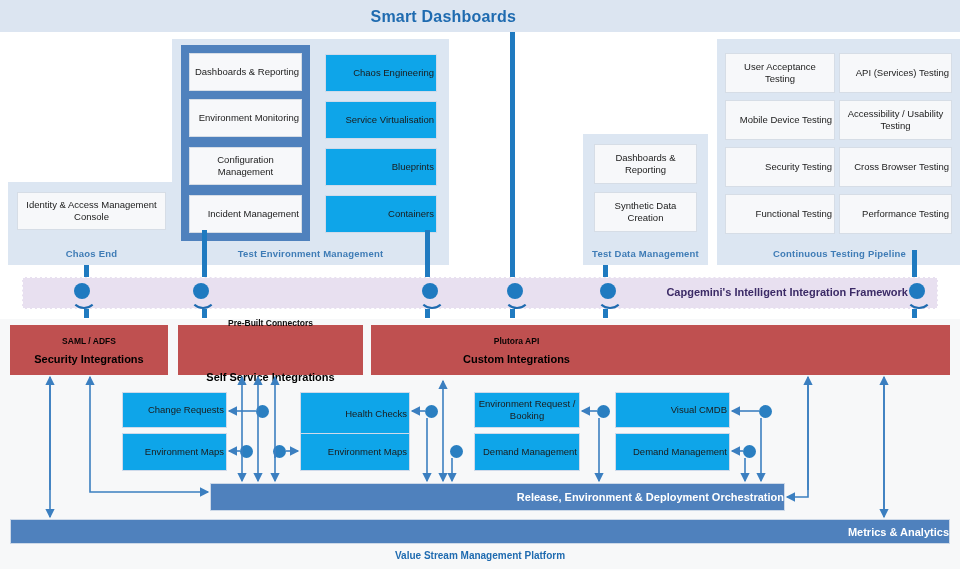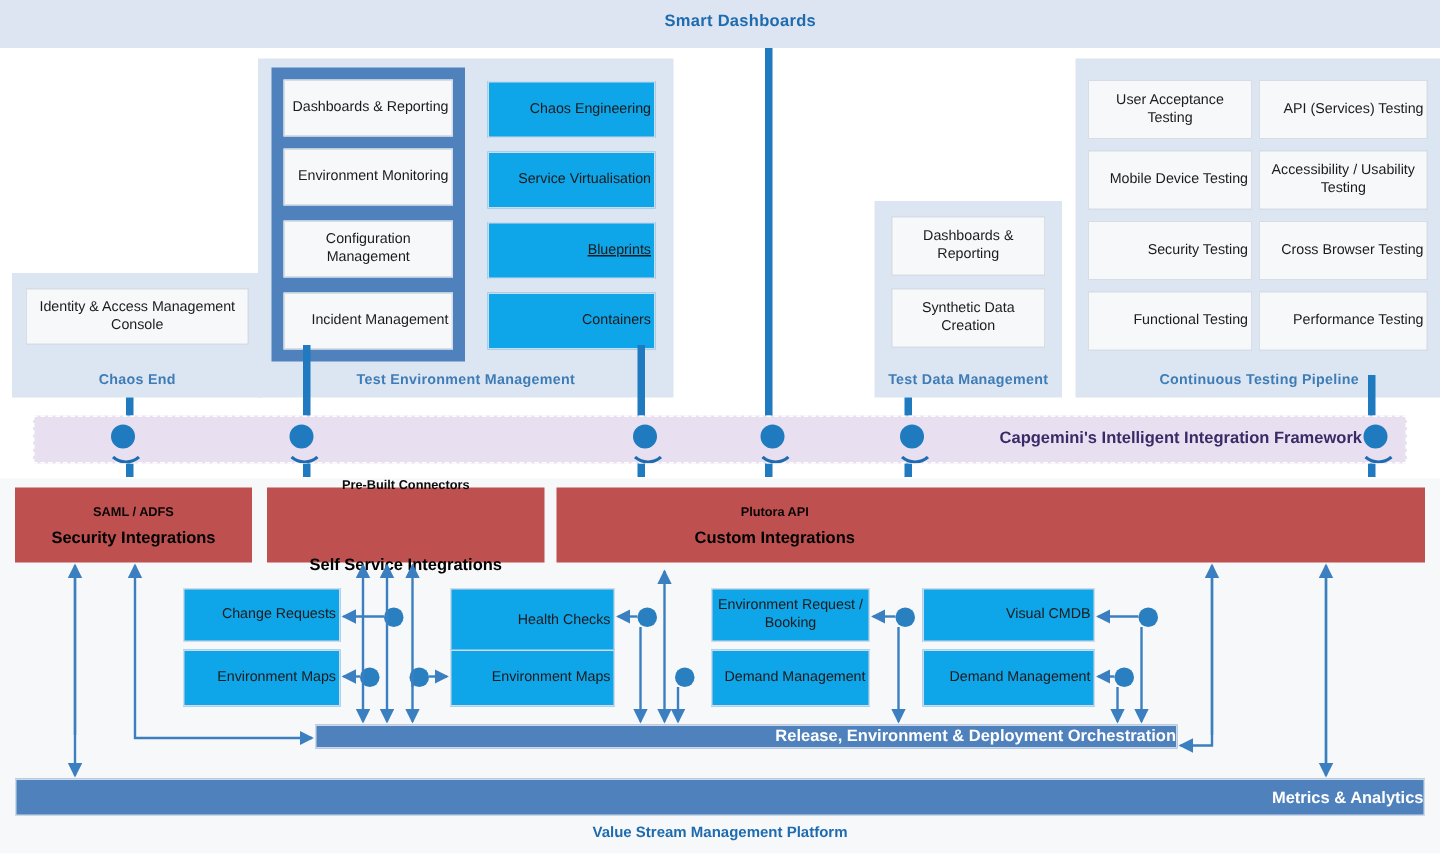--- a/index.html
+++ b/index.html
@@ -15,22 +15,22 @@
   
   .abs{position:absolute;box-sizing:border-box;}
   .ctr{display:flex;align-items:center;justify-content:flex-end;text-align:center;}
 
   
   .top-banner{
     left:0;top:0;width:960px;height:32px;
     background:#dce5f1;
   }
   .top-banner-label{
-    right:416px;top:8px;
-    color:#1f6bb0;font-weight:bold;font-size:11px;letter-spacing:.2px;
+    right:444px;top:8px;
+    color:#1f6bb0;font-weight:bold;font-size:16px;letter-spacing:.2px;
     white-space:nowrap;
   }
 
   
   .group-panel{background:#dce6f2;}
   .group-caption{
     position:absolute;left:0;right:0;bottom:6px;
     text-align:center;color:#3f7cb6;font-weight:bold;font-size:9.5px;
     letter-spacing:.2px;
   }
@@ -127,21 +127,21 @@
         <span>Incident Management</span>
       </div>
     </div>
 
     <div class="abs tile alt ctr" style="left:153px;top:15px;width:112px;height:38px;">
       <span>Chaos Engineering</span>
     </div>
     <div class="abs tile alt ctr" style="left:153px;top:62px;width:112px;height:38px;">
       <span>Service Virtualisation</span>
     </div>
-    <div class="abs tile alt ctr" style="left:153px;top:109px;width:112px;height:38px;text-decoration:underline;">
+    <div class="abs tile alt ctr" style="left:153px;top:109px;width:112px;height:38px;">
       <span>Blueprints</span>
     </div>
     <div class="abs tile alt ctr" style="left:153px;top:156px;width:112px;height:38px;">
       <span>Containers</span>
     </div>
 
     <div class="group-caption">Test Environment Management</div>
   </div>
 
   <div class="abs group-panel" style="left:583px;top:134px;width:125px;height:131px;">
@@ -262,21 +262,21 @@
 
   <div class="abs flowdot" style="left:256px;top:405px;"></div>
   <div class="abs flowdot" style="left:240px;top:445px;"></div>
   <div class="abs flowdot" style="left:273px;top:445px;"></div>
   <div class="abs flowdot" style="left:425px;top:405px;"></div>
   <div class="abs flowdot" style="left:450px;top:445px;"></div>
   <div class="abs flowdot" style="left:597px;top:405px;"></div>
   <div class="abs flowdot" style="left:759px;top:405px;"></div>
   <div class="abs flowdot" style="left:743px;top:445px;"></div>
 
-  <div class="abs bluebar ctr" style="left:210px;top:483px;width:575px;height:16px;">
+  <div class="abs bluebar ctr" style="left:210px;top:483px;width:575px;height:28px;">
     <span>Release, Environment &amp; Deployment Orchestration</span>
   </div>
   <div class="abs bluebar ctr" style="left:10px;top:519px;width:940px;height:25px;">
     <span>Metrics &amp; Analytics</span>
   </div>
   <div class="abs platform-caption">Value Stream Management Platform</div>
 
   <svg id="arrows" viewBox="0 0 960 569" xmlns="http://www.w3.org/2000/svg">
     <defs>
       <marker id="ah" markerWidth="7" markerHeight="7" refX="5.2" refY="3" orient="auto">

